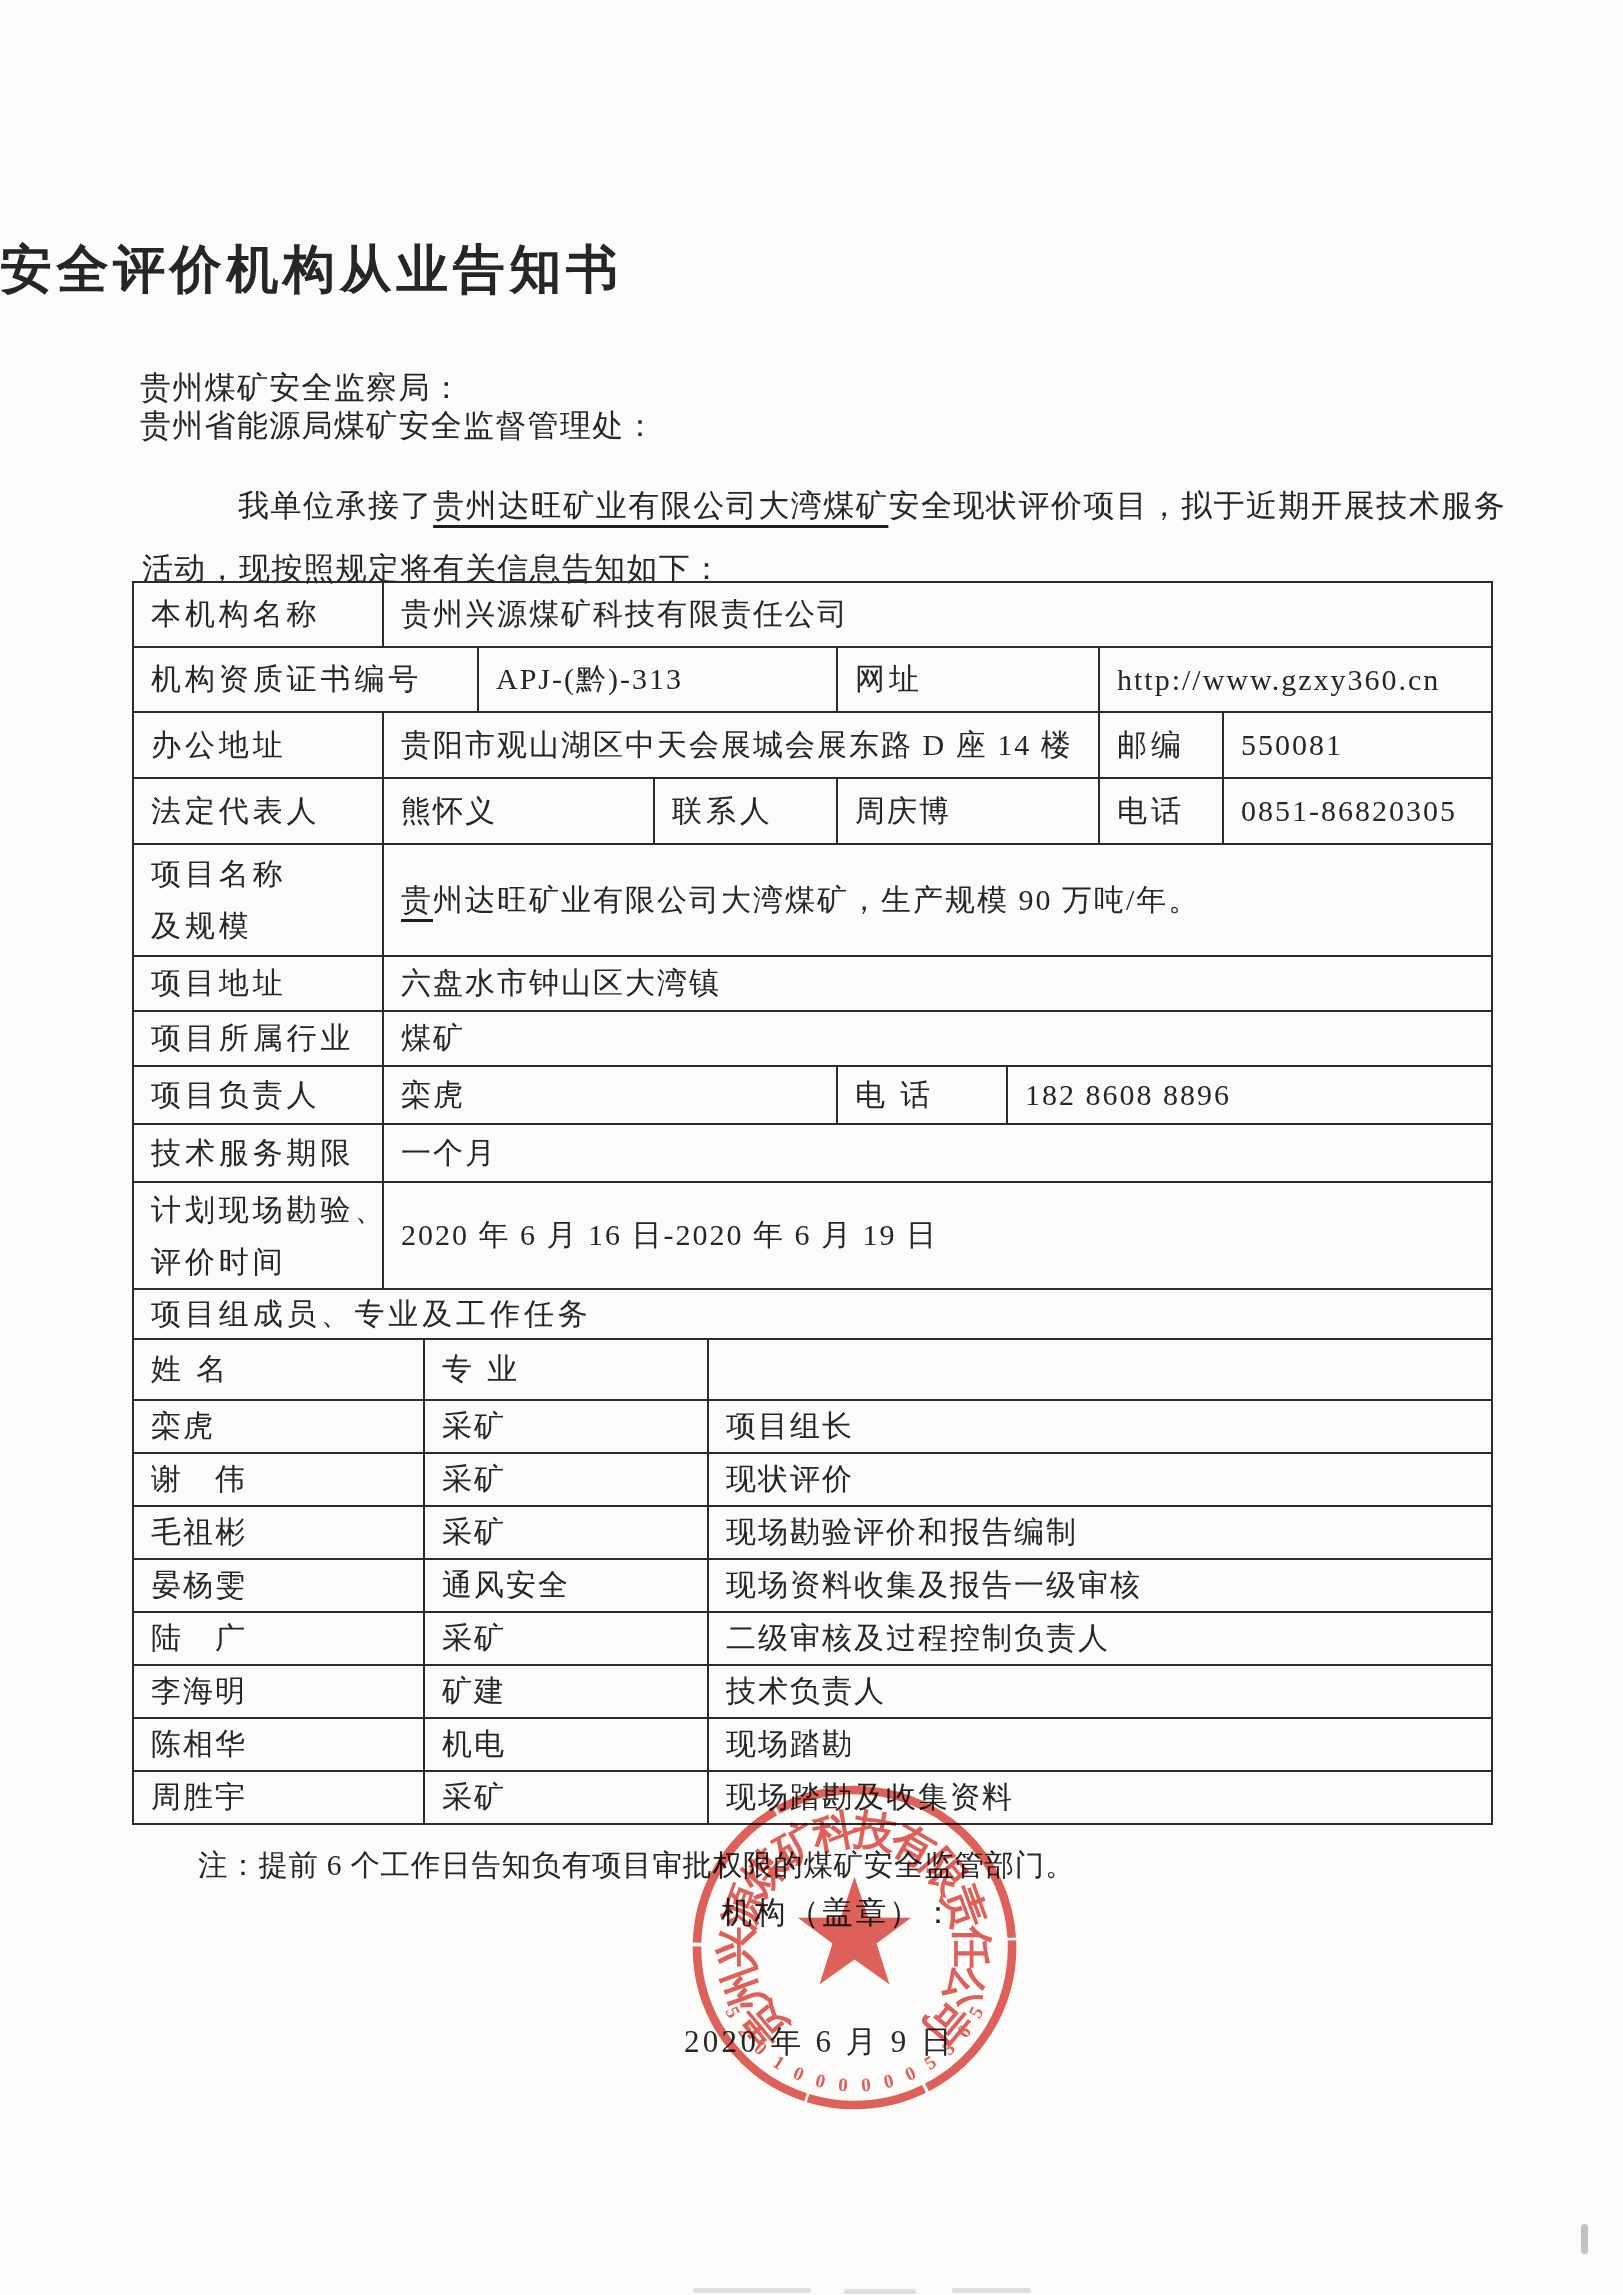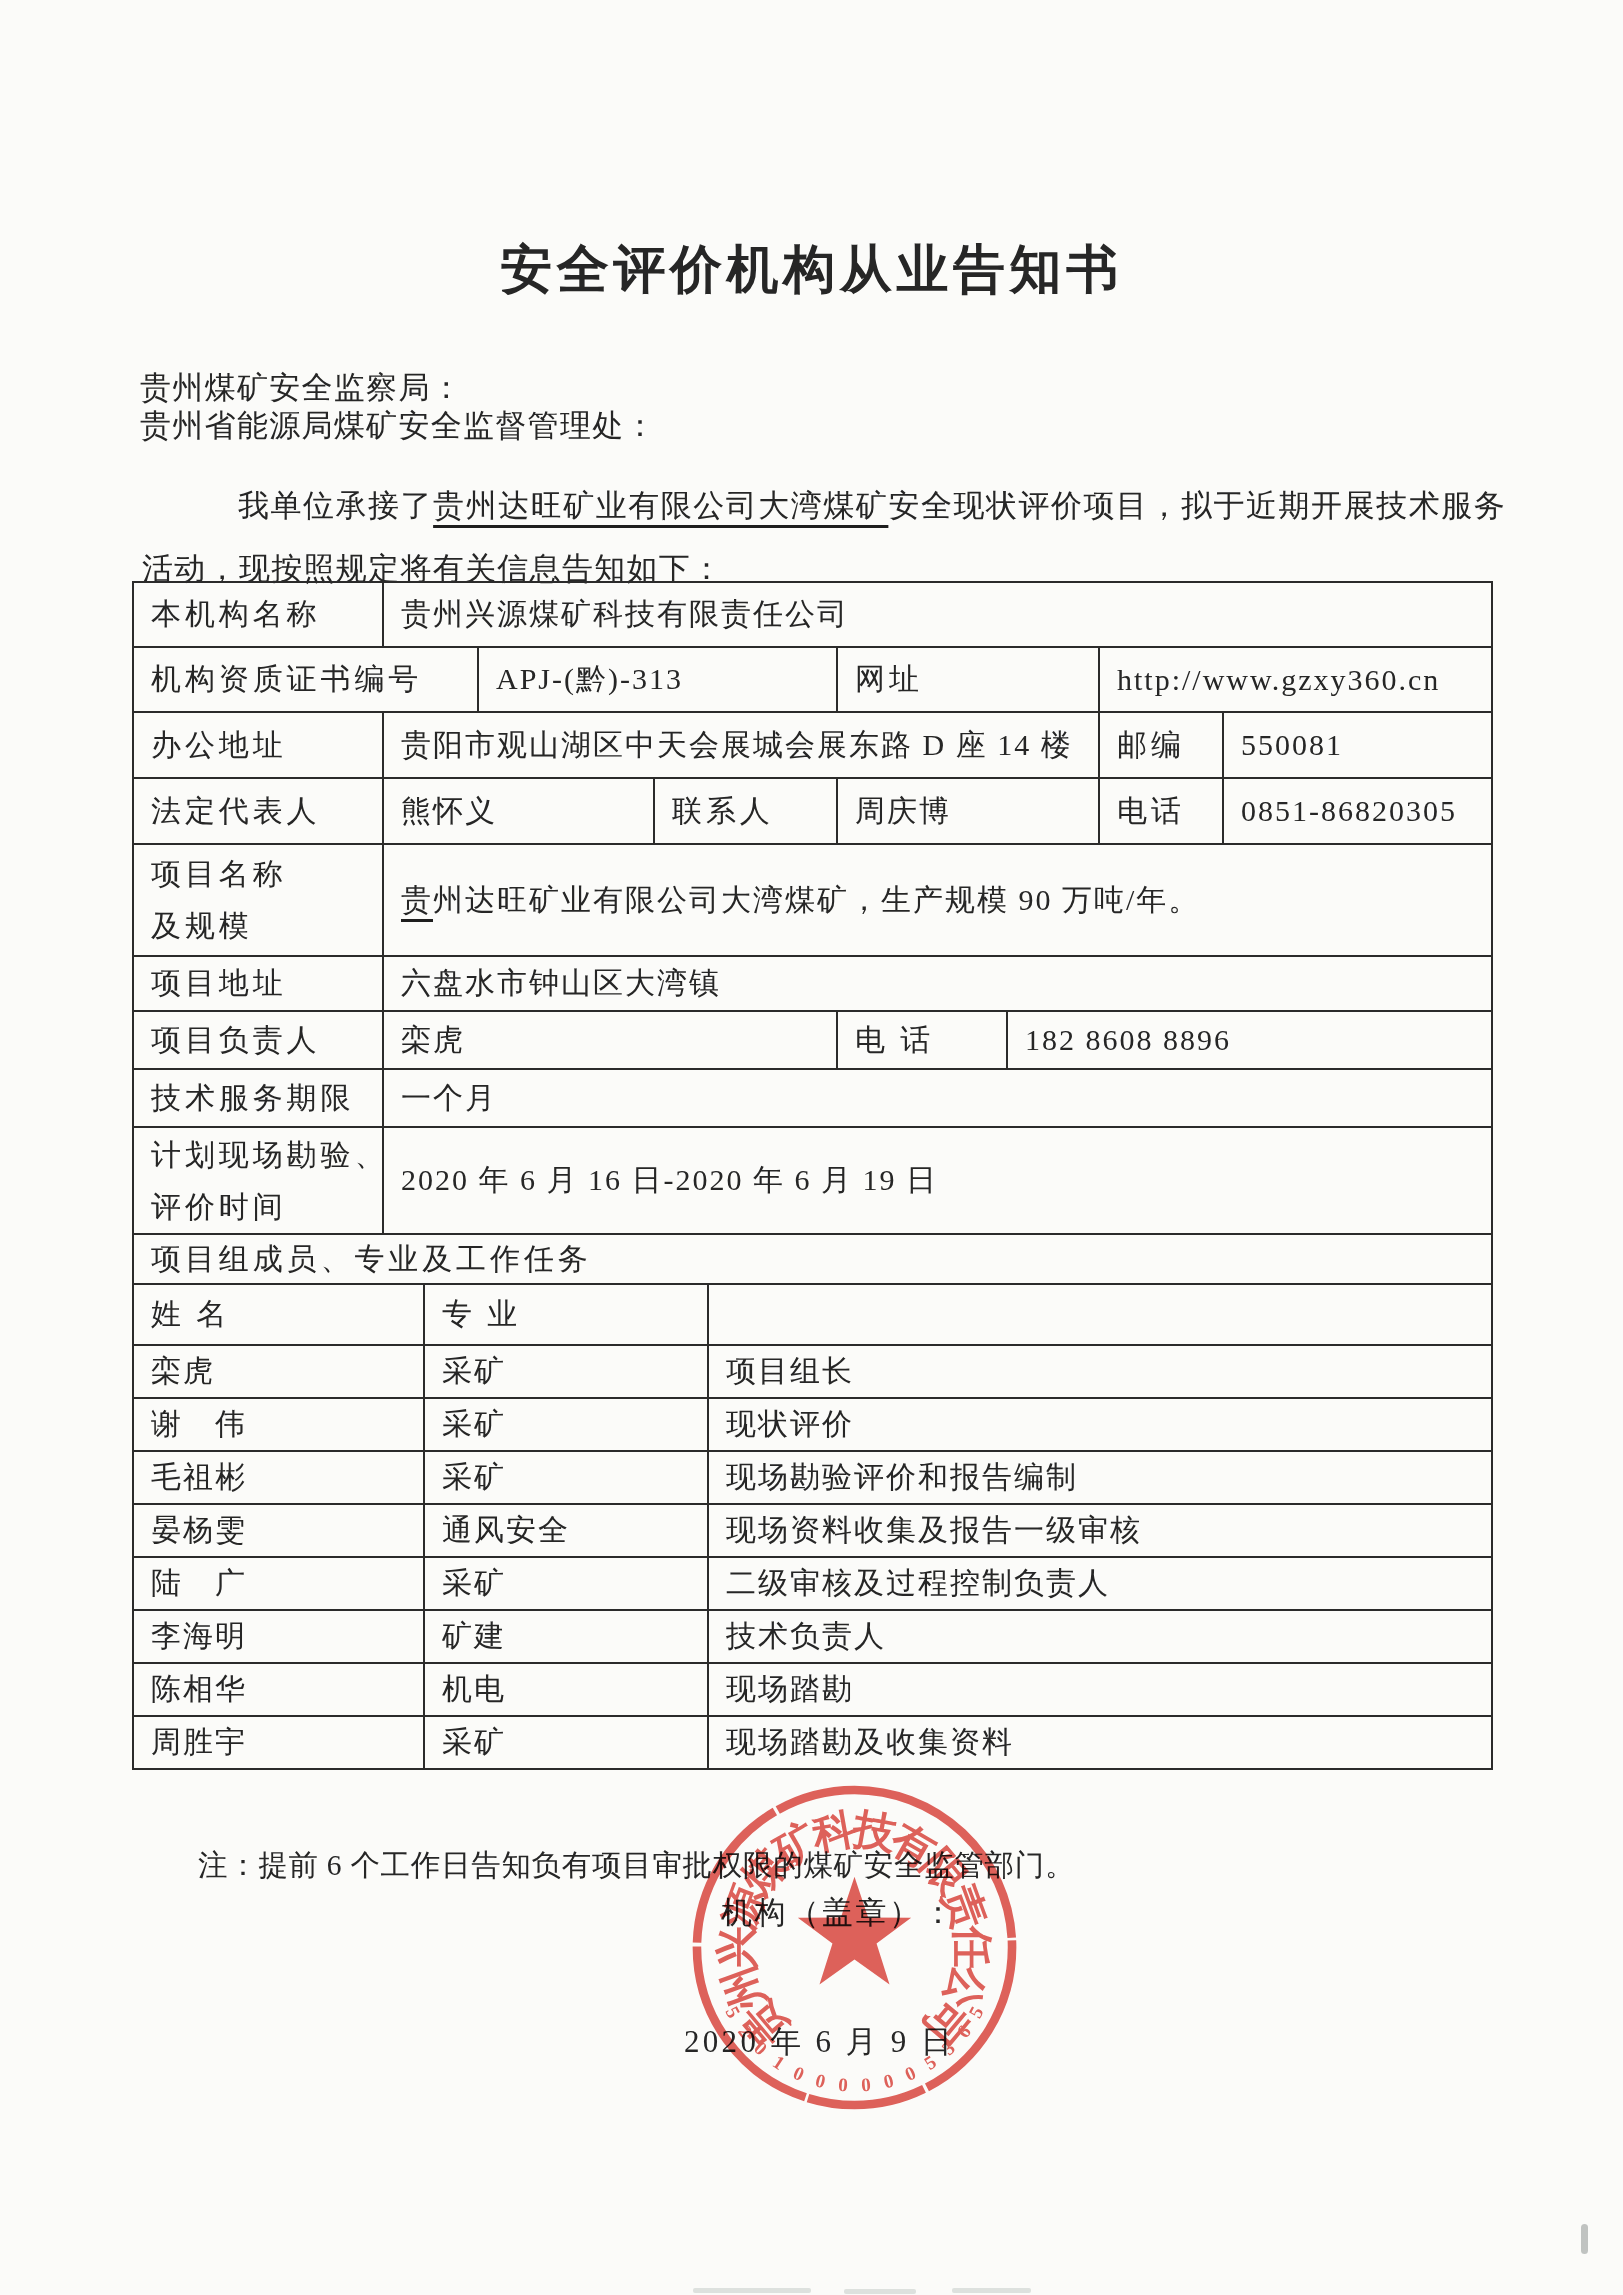--- a/index.html
+++ b/index.html
@@ -3,21 +3,21 @@
 <meta charset="utf-8">
 <style>
   :root{ --seal-color:#dd4a43; --ink:#262626; --line:#2b2b2b; }
   html,body{margin:0;padding:0;}
   body{
     width:1623px;height:2295px;position:relative;overflow:hidden;
     background:#fbfbf9;color:var(--ink);
     font-family:"Liberation Serif","DejaVu Serif",serif;
   }
   .title{
-    position:absolute;top:200px;left:0;width:1623px;text-align:center;
+    position:absolute;top:200px;left:0;width:1623px;text-align:left;
     font-size:52px;font-weight:bold;letter-spacing:4.6px;
   }
   .recipient{position:absolute;left:140px;font-size:31px;letter-spacing:1.3px;}
   .recipient.r1{top:319px;margin-top:48px;}
   .recipient.r2{top:405px;}
   .intro{
     position:absolute;left:134px;top:466px;width:1364px;
     font-size:31px;line-height:63px;letter-spacing:1.3px;
     text-align:justify;text-indent:96px;margin:8px;
   }
@@ -112,20 +112,24 @@
   <tr class="h168">
     <td class="lbl two-line">
           <div>项目名称</div>
           <div>及规模</div>
         </td>
     <td colspan="9"><span class="uline">贵</span><span>州达旺矿业有限公司大湾煤矿，生产规模 90 万吨/年。</span></td>
   </tr>
   <tr class="h81">
     <td class="lbl">项目地址</td>
     <td colspan="9">六盘水市钟山区大湾镇</td>
+  </tr>
+  <tr class="h81">
+    <td class="lbl">项目所属行业</td>
+    <td colspan="9">煤矿</td>
   </tr>
   <tr class="h86">
     <td class="lbl">项目负责人</td>
     <td colspan="5">栾虎</td>
     <td class="lbl">电 话</td>
     <td colspan="3">182 8608 8896</td>
   </tr>
   <tr class="h85">
     <td class="lbl">技术服务期限</td>
     <td colspan="9">一个月</td>

